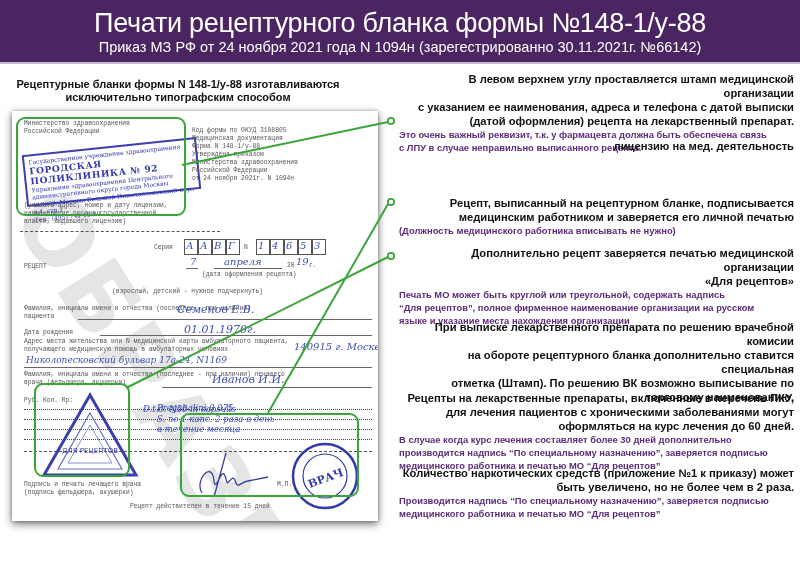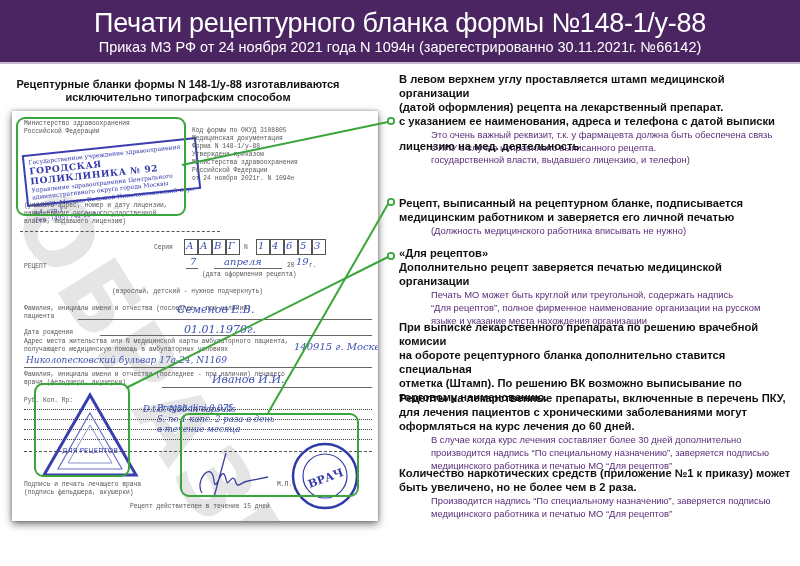--- a/index.html
+++ b/index.html
@@ -18,22 +18,22 @@
   .dotline{position:absolute;height:0;border-bottom:1.2px dotted #444;}
   .dashline{position:absolute;height:0;border-bottom:1.2px dashed #555;}
   .watermark{position:absolute;left:70px;top:60px;font-family:"DejaVu Sans",sans-serif;font-weight:bold;font-size:92px;color:rgba(0,0,0,0.10);transform:rotate(58deg);transform-origin:0 0;white-space:nowrap;letter-spacing:4px;}
   .stamp-rect{position:absolute;left:12px;top:35px;width:175px;height:52px;border:2px solid #3b3fb0;transform:rotate(-6deg);color:#3236a8;font-family:"DejaVu Serif",serif;font-size:6px;line-height:7.5px;padding:2px 4px;box-sizing:border-box;background:rgba(255,255,255,0.15);}
   .stamp-rect .big{font-weight:bold;font-size:9px;line-height:10px;letter-spacing:0.6px;}
   .box{position:absolute;border:1px solid #555;width:12px;height:14px;}
   .box span{position:absolute;left:1px;top:0;font-family:"DejaVu Serif",serif;font-style:italic;color:#3a4fb0;font-size:10px;}
 
   .callout{position:absolute;border:2px solid #3aa53a;border-radius:9px;}
   .right{position:absolute;left:399px;top:68px;width:395px;}
-  .b{font-weight:bold;font-size:11.2px;line-height:14px;color:#111;}
-  .p{font-weight:normal;font-size:9.4px;line-height:13px;color:#5b2c79;margin-left:32px;}
+  .b{font-weight:bold;font-size:11.2px;line-height:14px;color:#111;text-align:right;}
+  .p{font-weight:bold;font-size:9.4px;line-height:13px;color:#5b2c79;}
   .blk{position:absolute;left:0;width:395px;}
   svg.overlay{position:absolute;left:0;top:0;}
 </style>
 </head>
 <body>
 
 <div class="header">
   <div class="title">Печати рецептурного бланка формы №148-1/у-88</div>
   <div class="subtitle">Приказ МЗ РФ от 24 ноября 2021 года N 1094н (зарегестрированно 30.11.2021г. №66142)</div>
 </div>
@@ -182,37 +182,36 @@
   <g fill="#ffffff" stroke="#3aa53a" stroke-width="1.8">
     <circle cx="391" cy="121" r="3.2"></circle>
     <circle cx="391" cy="202" r="3.2"></circle>
     <circle cx="391" cy="256" r="3.2"></circle>
   </g>
 </svg>
 
 <div class="right">
   <div class="blk" style="top:4px;">
     <div class="b">В левом верхнем углу проставляется штамп медицинской организации</div>
+    <div class="b">с указанием ее наименования, адреса и телефона с датой выписки</div>
     <div class="b">(датой оформления) рецепта на лекарственный препарат.</div>
-    <div class="b">с указанием ее наименования, адреса и телефона с датой выписки</div>
     <div class="p">Это очень важный реквизит, т.к. у фармацевта должна быть обеспечена связь</div>
     <div class="p">с ЛПУ в случае неправильно выписанного рецепта.</div>
   </div>
   <div class="blk" style="top:71px;">
     <div class="b">лицензию на мед. деятельность</div>
-    <div class="p">государственной власти, выдавшего лицензию, и телефон)</div>
   </div>
   <div class="blk" style="top:128px;">
     <div class="b">Рецепт, выписанный на рецептурном бланке, подписывается</div>
     <div class="b">медицинским работником и заверяется его личной печатью</div>
     <div class="p">(Должность медицинского работника вписывать не нужно)</div>
   </div>
   <div class="blk" style="top:178px;">
+    <div class="b">Дополнительно рецепт заверяется печатью медицинской организации</div>
     <div class="b">«Для рецептов»</div>
-    <div class="b">Дополнительно рецепт заверяется печатью медицинской организации</div>
     <div class="p">Печать МО может быть круглой или треугольной, содержать надпись</div>
     <div class="p">“Для рецептов”, полное фирменное наименование организации на русском</div>
     <div class="p">языке и указание места нахождения организации</div>
   </div>
   <div class="blk" style="top:252px;">
     <div class="b">При выписке лекарственного препарата по решению врачебной комисии</div>
     <div class="b">на обороте рецептурного бланка дополнительно ставится специальная</div>
     <div class="b">отметка (Штамп). По решению ВК возможно выписывание по</div>
     <div class="b">торговому наименованию.</div>
   </div>

